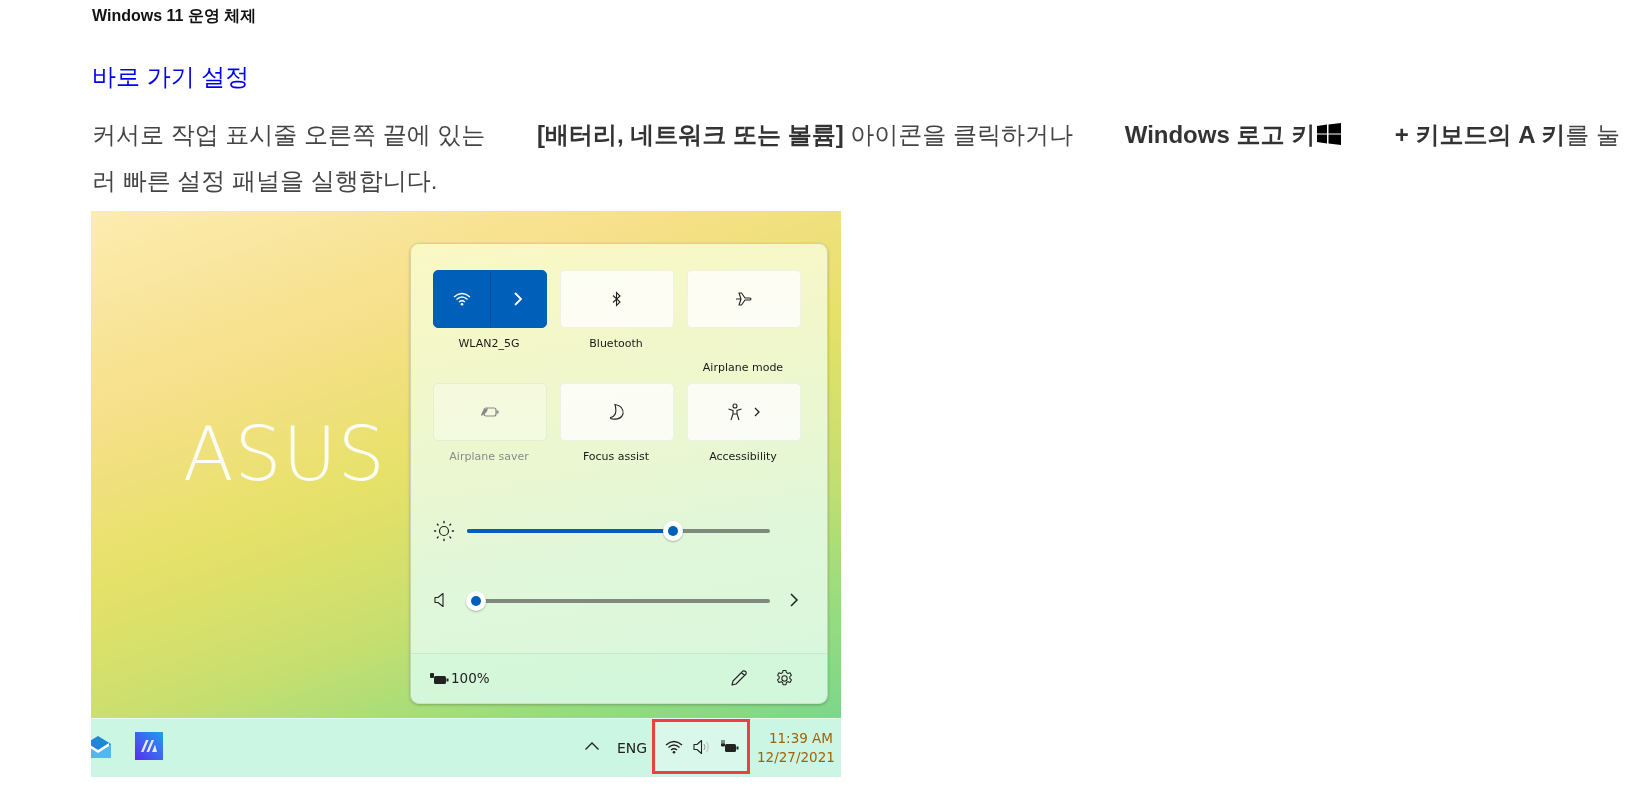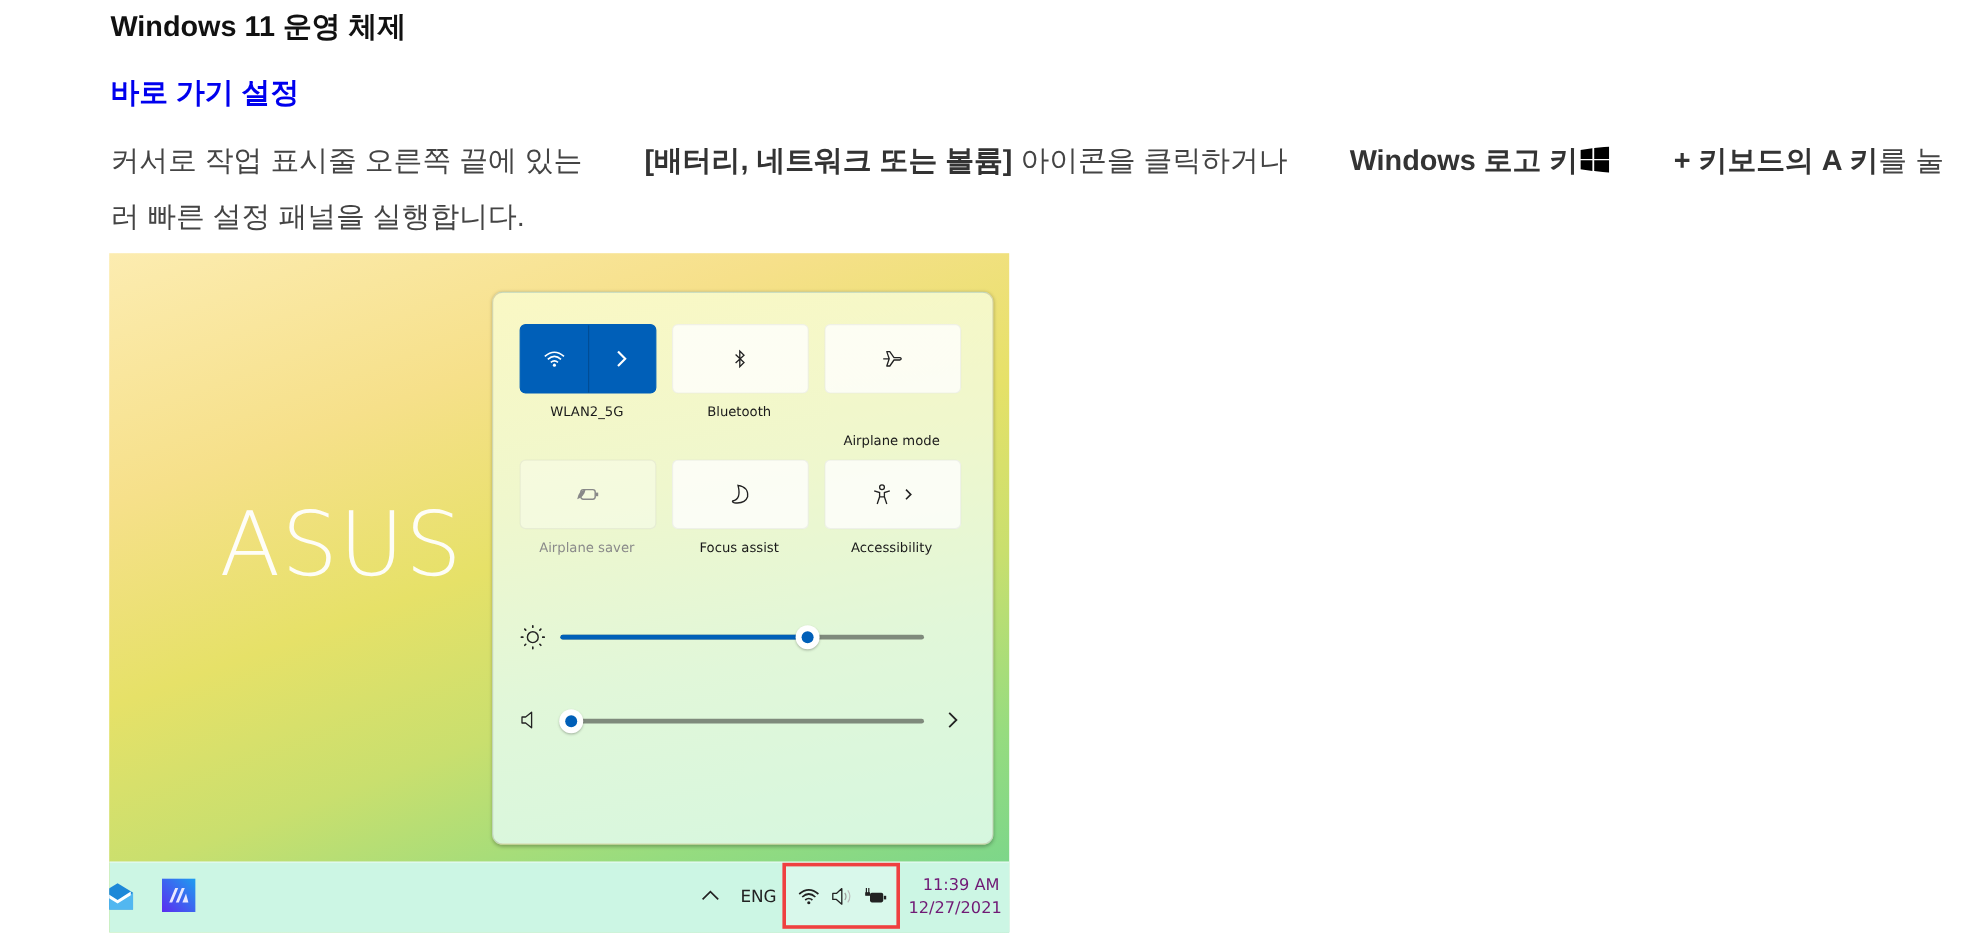--- a/index.html
+++ b/index.html
@@ -1,18 +1,18 @@
 <!DOCTYPE html>
 <html><head>
 <meta charset="utf-8">
 <style>
   html, body { margin:0; padding:0; background:#ffffff; }
   body { width:1641px; height:792px; position:relative; overflow:hidden; font-family:"Liberation Sans","DejaVu Sans",sans-serif; }
-  .h-title { position:absolute; left:92px; top:6px; font-size:24px; font-weight:bold; color:#111; white-space:nowrap; }
-  .h-sub { position:absolute; left:92px; top:61px; font-size:24px; font-weight:bold; color:#0000ee; white-space:nowrap; }
+  .h-title { position:absolute; left:92px; top:6px; font-size:16px; font-weight:bold; color:#111; white-space:nowrap; }
+  .h-sub { position:absolute; left:92px; top:61px; font-size:24px; font-weight:normal; color:#0000ee; white-space:nowrap; }
   .para { position:absolute; left:92px; top:112px; width:1540px; font-size:24px; line-height:46px; color:#444; }
   .para b { color:#333;margin-left:45px; }
   .winlogo { display:inline-block; width:24px; height:22px; vertical-align:-2px; margin:0 2px; }
   .shot { position:absolute; left:91px; top:211px; width:750px; height:566px; overflow:hidden;
     background: linear-gradient(160deg, #fcecb0 0%, #f6e08a 25%, #e6e168 45%, #c9df6e 62%, #96dc7f 80%, #6fd38f 100%); }
   .brand { position:absolute; left:92px; top:200px; font-size:74px; color:#fff; font-weight:200; letter-spacing:1px; font-family:"DejaVu Sans",sans-serif; white-space:nowrap; opacity:0.95; }
   .panel { position:absolute; left:319px; top:32px; width:416px; height:459px; border-radius:9px;
     background: linear-gradient(170deg, #faf8c4 0%, #eff7cd 35%, #e1f7d9 65%, #d6f7df 100%);
     box-shadow:0 1px 3px rgba(0,0,0,0.25); border:1px solid rgba(150,150,120,0.35); }
   .tile { position:absolute; width:112px; height:56px; border-radius:5px; background:rgba(255,255,255,0.78); border:1px solid rgba(0,0,0,0.05); display:flex; align-items:center; justify-content:center; }
@@ -25,21 +25,21 @@
   .slider-row { position:absolute; left:0; width:416px; height:30px; }
   .track { position:absolute; height:4px; border-radius:2px; background:#7f8a7c; }
   .fill { position:absolute; height:4px; border-radius:2px; background:#005fb8; }
   .thumb { position:absolute; width:20px; height:20px; border-radius:50%; background:#fff; box-shadow:0 1px 2px rgba(0,0,0,0.25); }
   .thumb::after { content:""; position:absolute; left:5px; top:5px; width:10px; height:10px; border-radius:50%; background:#005fb8; }
   .footer { position:absolute; left:0; top:409px; width:416px; height:50px; border-top:1px solid rgba(0,0,0,0.06); background:rgba(200,245,215,0.35); border-radius:0 0 9px 9px; }
   .pct { position:absolute; left:40px; top:16px; font-size:13.5px; color:#222; font-family:"DejaVu Sans",sans-serif; }
   .taskbar { position:absolute; left:0; top:507px; width:750px; height:59px; background:#ccf6e4; border-top:1px solid rgba(255,255,255,0.5);padding-left:19px; }
   .eng { position:absolute; left:526px; top:21px; font-size:14px; color:#222; font-family:"DejaVu Sans",sans-serif; }
   .tray { position:absolute; left:561px; top:0px; width:98px; height:55px; border:3px solid #ef4040; box-sizing:border-box; background:rgba(255,255,255,0.25); }
-  .clock { position:absolute; left:666px; top:10px; width:76px; text-align:right; font-size:13.5px; color:#701a75; line-height:19px; font-family:"DejaVu Sans",sans-serif; }
+  .clock { position:absolute; left:666px; top:10px; width:76px; text-align:right; font-size:13.5px; color:#a16207; line-height:19px; font-family:"DejaVu Sans",sans-serif; }
   svg { display:block; }
 </style>
 </head>
 <body>
 
 <div class="h-title">Windows 11 운영 체제</div>
 <div class="h-sub">바로 가기 설정</div>
 
 <div class="para"><span>커서로 작업 표시줄 오른쪽 끝에 있는 </span><b>[배터리, 네트워크 또는 볼륨]</b><span> 아이콘을 클릭하거나 </span><b>Windows 로고 키</b><span class="winlogo"><svg width="24" height="22" viewBox="0 0 24 22">
         <path d="M0 3 L10 1.6 V10.4 H0Z M11.5 1.4 L24 0 V10.4 H11.5Z M0 11.6 H10 V20.4 L0 19Z M11.5 11.6 H24 V22 L11.5 20.6Z" fill="#000"></path>
@@ -146,20 +146,41 @@
         </span>
       <div class="track" style="left:56px;top:13px;width:303px;"></div>
       <div class="thumb" style="left:55px;top:5px;"></div>
       <span style="position:absolute;left:378px;top:6px;">
           <svg width="10" height="16" viewBox="0 0 10 16">
             <path d="M2 2 L8 8 L2 14" stroke="#222" stroke-width="1.5" fill="none"></path>
           </svg>
         </span>
     </div>
 
+    <div class="footer">
+      <span style="position:absolute;left:18px;top:18px;">
+          <svg width="20" height="14" viewBox="0 0 20 14">
+            <rect x="5" y="4" width="12" height="8" rx="1.5" fill="#222"></rect>
+            <rect x="17.5" y="6.5" width="2" height="3" fill="#222"></rect>
+            <rect x="1" y="1" width="4" height="5" rx="1" fill="#222"></rect>
+          </svg>
+        </span>
+      <span class="pct">100%</span>
+      <span style="position:absolute;left:319px;top:15px;">
+          <svg width="18" height="18" viewBox="0 0 18 18">
+            <path d="M2 16 L3 12 L13 2 Q14.5 1.5 16 3 Q16.5 4 16 5 L6 15Z M11.5 3.5 L14.5 6.5" stroke="#222" stroke-width="1.1" fill="none" stroke-linejoin="round"></path>
+          </svg>
+        </span>
+      <span style="position:absolute;left:364px;top:15px;">
+          <svg width="19" height="19" viewBox="0 0 20 20">
+            <circle cx="10" cy="10" r="2.8" stroke="#222" stroke-width="1.1" fill="none"></circle>
+            <path d="M8.5 1.5h3l.5 2.3 1.6.9 2.2-.8 1.5 2.6-1.7 1.6v1.8l1.7 1.6-1.5 2.6-2.2-.8-1.6.9-.5 2.3h-3l-.5-2.3-1.6-.9-2.2.8-1.5-2.6 1.7-1.6V8.1L2.7 6.5l1.5-2.6 2.2.8 1.6-.9Z" stroke="#222" stroke-width="1.1" fill="none" stroke-linejoin="round"></path>
+          </svg>
+        </span>
+    </div>
   </div>
 
   <div class="taskbar">
     <span style="position:absolute;left:-6px;top:15px;">
         <svg width="26" height="26" viewBox="0 0 26 26">
           <path d="M0 10 L13 2 L26 10 V24 H0Z" fill="#1e88d8"></path>
           <path d="M0 10 L13 18 L26 10 V24 H0Z" fill="#52b7f0"></path>
           <path d="M2 9 L13 16 L24 9 V12 L13 19 L2 12Z" fill="#fff"></path>
         </svg>
       </span>

